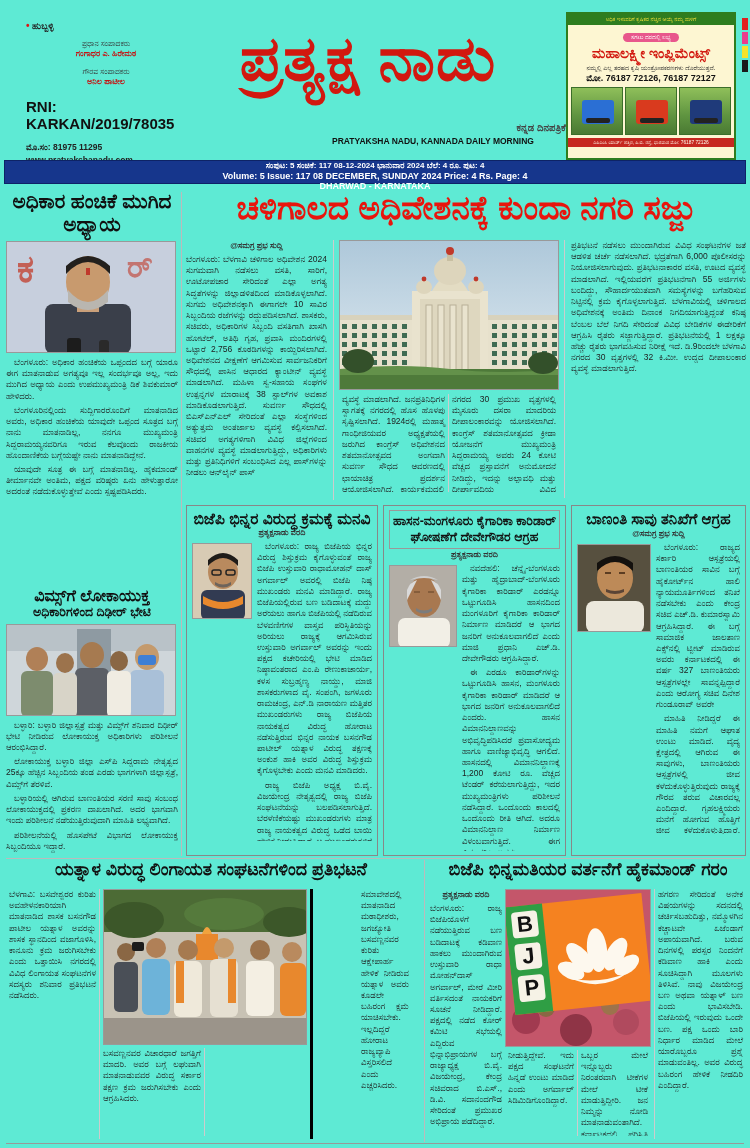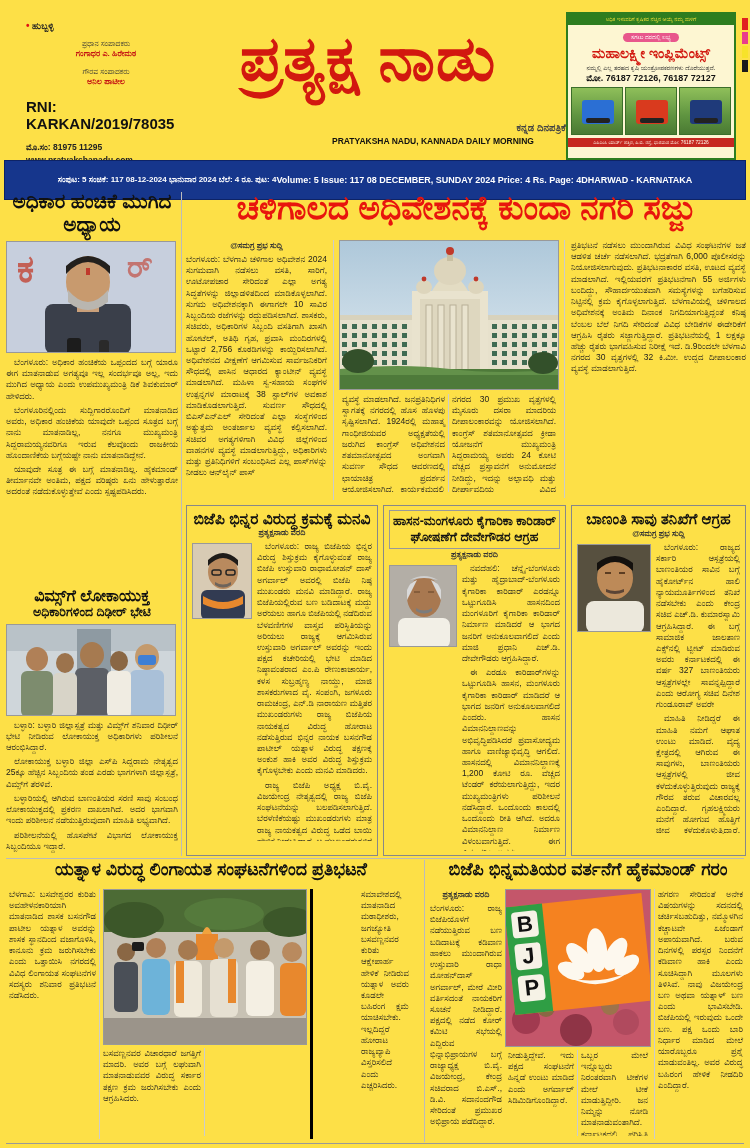--- a/index.html
+++ b/index.html
@@ -1,16 +1,16 @@
 <!DOCTYPE html>
 <html><head>
 <meta charset="utf-8">
 <style>
   html,body{margin:0;padding:0;background:#e9e9e9;}
-  .page{position:relative;width:750px;height:1148px;background:#fde047;margin:0 auto;
+  .page{position:relative;width:750px;height:1148px;background:#5eead4;margin:0 auto;
         font-family:"Liberation Sans","DejaVu Sans",sans-serif;overflow:hidden;box-sizing:border-box;}
   .page *{box-sizing:border-box;}
   
   .hdr-left{position:absolute;left:26px;top:20px;width:160px;font-size:8px;color:#222;}
   .city{font-weight:bold;font-size:9px;color:#222;}
   .city .dot{color:#e01010;font-size:10px;}
   .ed-block{text-align:center;margin-top:7px;line-height:1.35;}
   .ed-role{color:#333;font-size:7.5px;}
   .ed-name{color:#c41414;font-weight:bold;font-size:8px;}
   .rni{margin-top:10px;font-weight:bold;font-size:15px;color:#111;}
@@ -35,23 +35,23 @@
   .impl{position:absolute;left:10px;top:12px;width:32px;height:24px;border-radius:3px;}
   .impl.blue{background:#2b6fd4;}
   .impl.red{background:#d93a1e;}
   .impl.navy{background:#1f3a7a;}
   .impl:after{content:"";position:absolute;left:4px;top:18px;width:24px;height:5px;background:#222;
               border-radius:2px;}
   .ad-foot{background:#c62820;color:#ffe;font-size:4.8px;margin-top:3px;padding:2px 1px;}
   .print-marks{position:absolute;left:742px;top:18px;width:6px;}
   .pm{width:6px;height:12px;margin-bottom:2px;}
   
-  .infobar{position:absolute;left:4px;top:160px;width:742px;height:40px;background:#16368c;
+  .infobar{position:absolute;left:4px;top:160px;width:742px;height:24px;background:#16368c;
            color:#fff;display:flex;align-items:center;font-weight:bold;font-size:9px;
-           padding:0 8px;justify-content:center;border:1px solid #0d2366;}
+           padding:0 8px;justify-content:space-between;border:1px solid #0d2366;flex-direction:column;}
   .infobar .kn{font-size:8px;}
   
   .vrule{position:absolute;width:1px;background:#bbb;}
   .hrule{position:absolute;height:1px;background:#bbb;}
   
   .btxt{font-size:8.5px;line-height:1.32;color:#1d1d1d;text-align:justify;overflow:hidden;}
   .btxt p{margin:0 0 3px 0;text-indent:8px;}
   .byline{font-size:8px;font-weight:bold;color:#333;text-align:center;margin:1px 0 3px 0;}
   
   .leftcol{position:absolute;left:6px;top:190px;width:172px;height:666px;overflow:hidden;}

